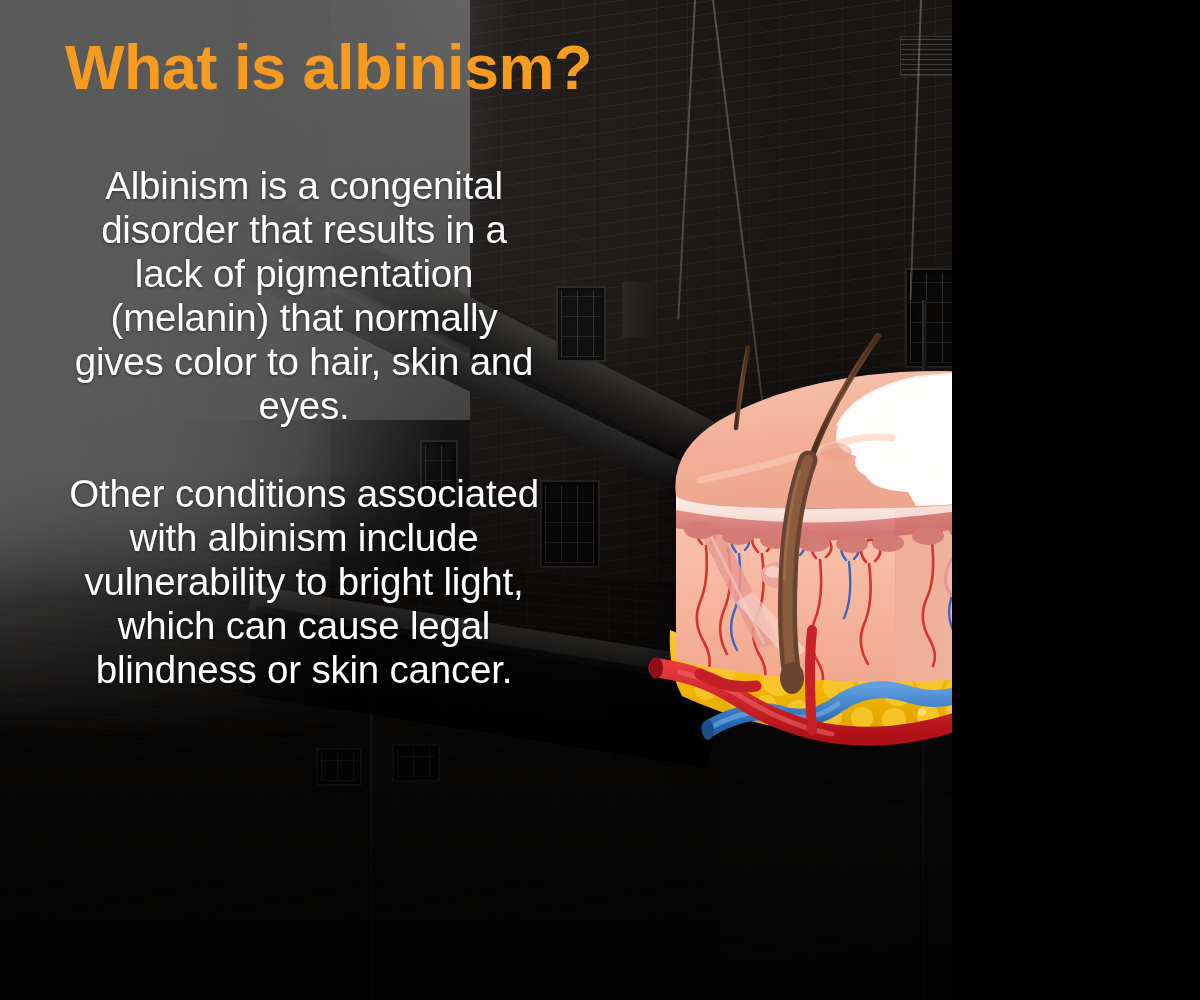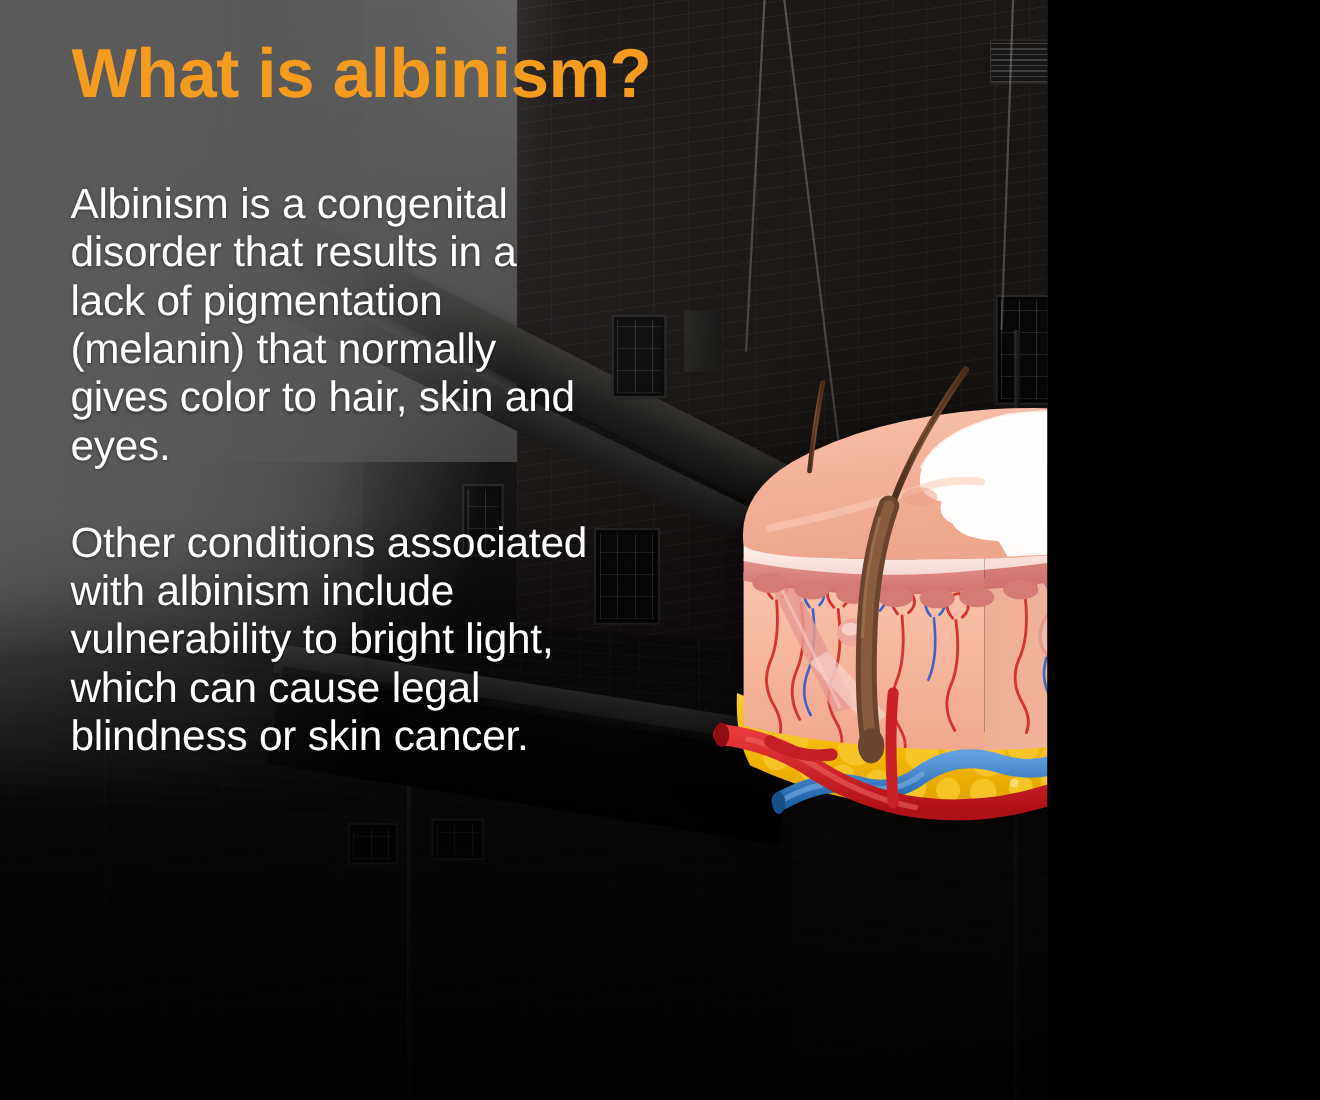--- a/index.html
+++ b/index.html
@@ -7,20 +7,21 @@
     padding: 0;
     background: #000;
   }
   #canvas {
     position: relative;
     width: 952px;
     height: 1000px;
     overflow: hidden;
     background: #111;
     font-family: "Liberation Sans", sans-serif;
+    text-align: center;
   }
 
   
   .bg-layer { position: absolute; inset: 0; }
 
   
   .sky {
     position: absolute;
     left: 0; top: 0; width: 1200px; height: 420px;
     background: linear-gradient(170deg, #6e6e6e 0%, #5c5c5c 40%, #4a4a4a 100%);

